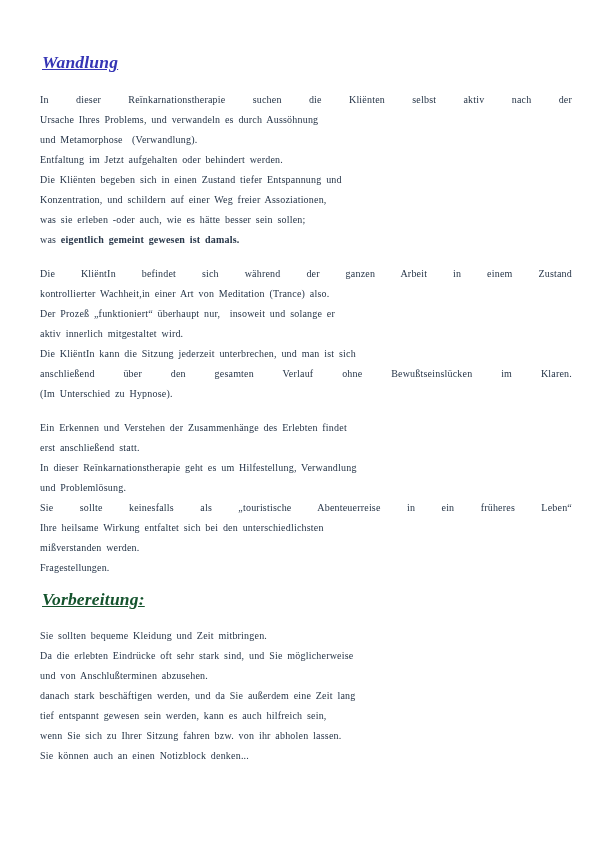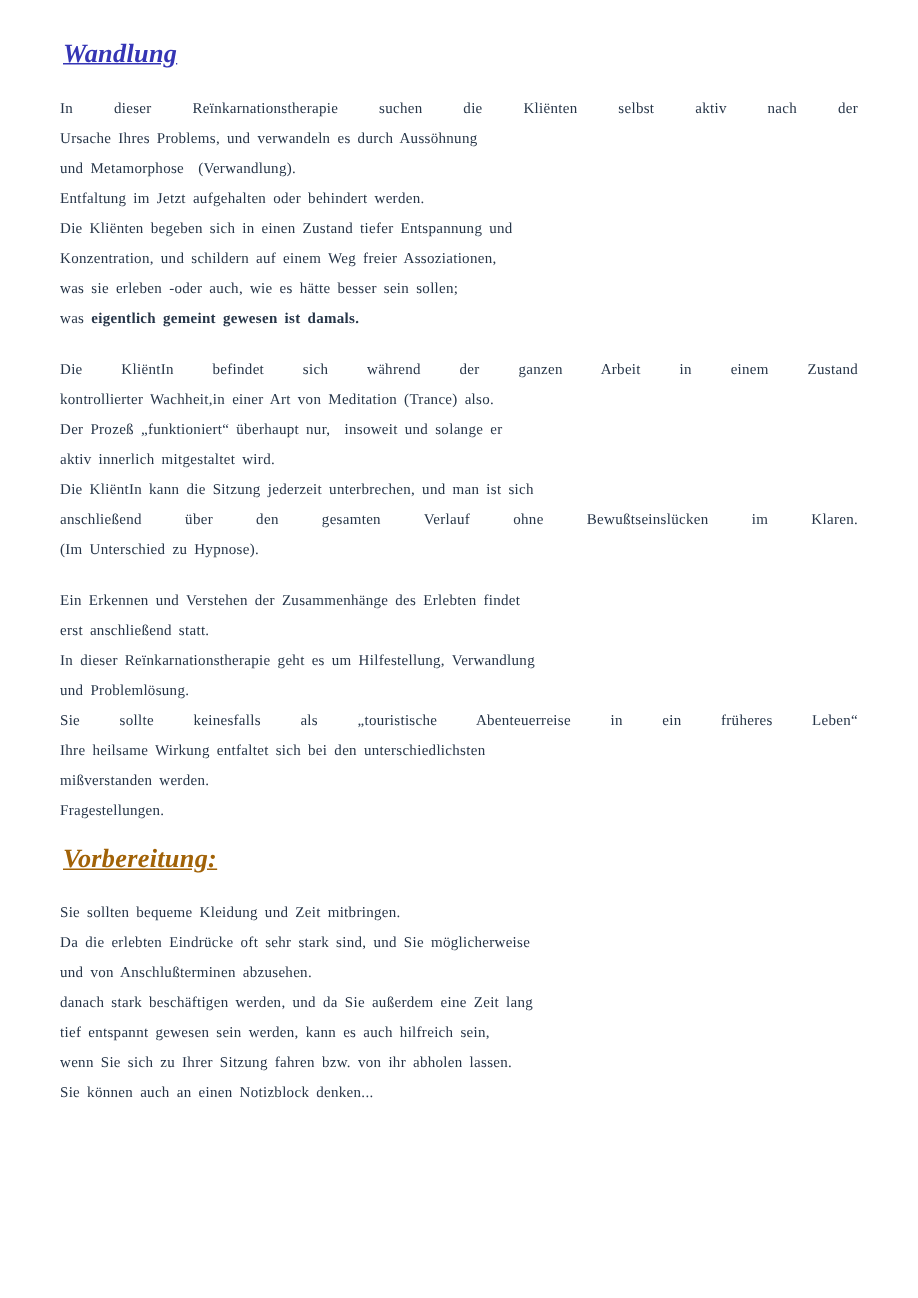--- a/index.html
+++ b/index.html
@@ -5,21 +5,21 @@
   html, body { margin: 0; padding: 0; }
   body {
     width: 612px; height: 865px;
     background: #ffffff;
     font-family: "Liberation Serif", "DejaVu Serif", serif;
     overflow: hidden;
   }
   .page {
     box-sizing: border-box;
     width: 612px; height: 865px;
-    padding: 24px 40px 0 40px;
+    padding: 51px 40px 0 40px;
     color: #263548;
   }
   .heading {
     color: #3535b5;
     font-weight: bold;
     font-style: italic;
     font-size: 17.5px;
     line-height: 22px;
     text-decoration: underline;
     letter-spacing: 0.2px;
@@ -53,21 +53,21 @@
   <div class="h1wrap">
     <span class="heading" style="color: rgb(53, 53, 181);">Wandlung</span>
   </div>
 
   <div class="para">
       <div class="line just">In dieser Reïnkarnationstherapie suchen die Kliënten selbst aktiv nach der</div>
       <div class="line">Ursache Ihres Problems, und verwandeln es durch Aussöhnung</div>
       <div class="line">und Metamorphose  (Verwandlung).</div>
       <div class="line">Entfaltung im Jetzt aufgehalten oder behindert werden.</div>
       <div class="line">Die Kliënten begeben sich in einen Zustand tiefer Entspannung und</div>
-      <div class="line">Konzentration, und schildern auf einem Weg freier Assoziationen,</div>
+      <div class="line">Konzentration, und schildern auf einer Weg freier Assoziationen,</div>
       <div class="line">was sie erleben -oder auch, wie es hätte besser sein sollen;</div>
       <div class="line"><span>was </span><span class="emph">eigentlich gemeint gewesen ist damals.</span></div>
     </div>
   <div class="para">
       <div class="line just">Die KliëntIn befindet sich während der ganzen Arbeit in einem Zustand</div>
       <div class="line">kontrollierter Wachheit,in einer Art von Meditation (Trance) also.</div>
       <div class="line">Der Prozeß „funktioniert“ überhaupt nur,  insoweit und solange er</div>
       <div class="line">aktiv innerlich mitgestaltet wird.</div>
       <div class="line">Die KliëntIn kann die Sitzung jederzeit unterbrechen, und man ist sich</div>
       <div class="line just">anschließend über den gesamten Verlauf ohne Bewußtseinslücken im Klaren.</div>
@@ -78,21 +78,21 @@
       <div class="line">erst anschließend statt.</div>
       <div class="line">In dieser Reïnkarnationstherapie geht es um Hilfestellung, Verwandlung</div>
       <div class="line">und Problemlösung.</div>
       <div class="line just">Sie sollte keinesfalls als „touristische Abenteuerreise in ein früheres Leben“</div>
       <div class="line">Ihre heilsame Wirkung entfaltet sich bei den unterschiedlichsten</div>
       <div class="line">mißverstanden werden.</div>
       <div class="line">Fragestellungen.</div>
     </div>
 
   <div class="h2wrap">
-    <span class="heading" style="color: #a16207;">Vorbereitung:</span>
+    <span class="heading" style="color: #14532d;">Vorbereitung:</span>
   </div>
 
   <div class="para">
       <div class="line">Sie sollten bequeme Kleidung und Zeit mitbringen.</div>
       <div class="line">Da die erlebten Eindrücke oft sehr stark sind, und Sie möglicherweise</div>
       <div class="line">und von Anschlußterminen abzusehen.</div>
       <div class="line">danach stark beschäftigen werden, und da Sie außerdem eine Zeit lang</div>
       <div class="line">tief entspannt gewesen sein werden, kann es auch hilfreich sein,</div>
       <div class="line">wenn Sie sich zu Ihrer Sitzung fahren bzw. von ihr abholen lassen.</div>
       <div class="line">Sie können auch an einen Notizblock denken...</div>

